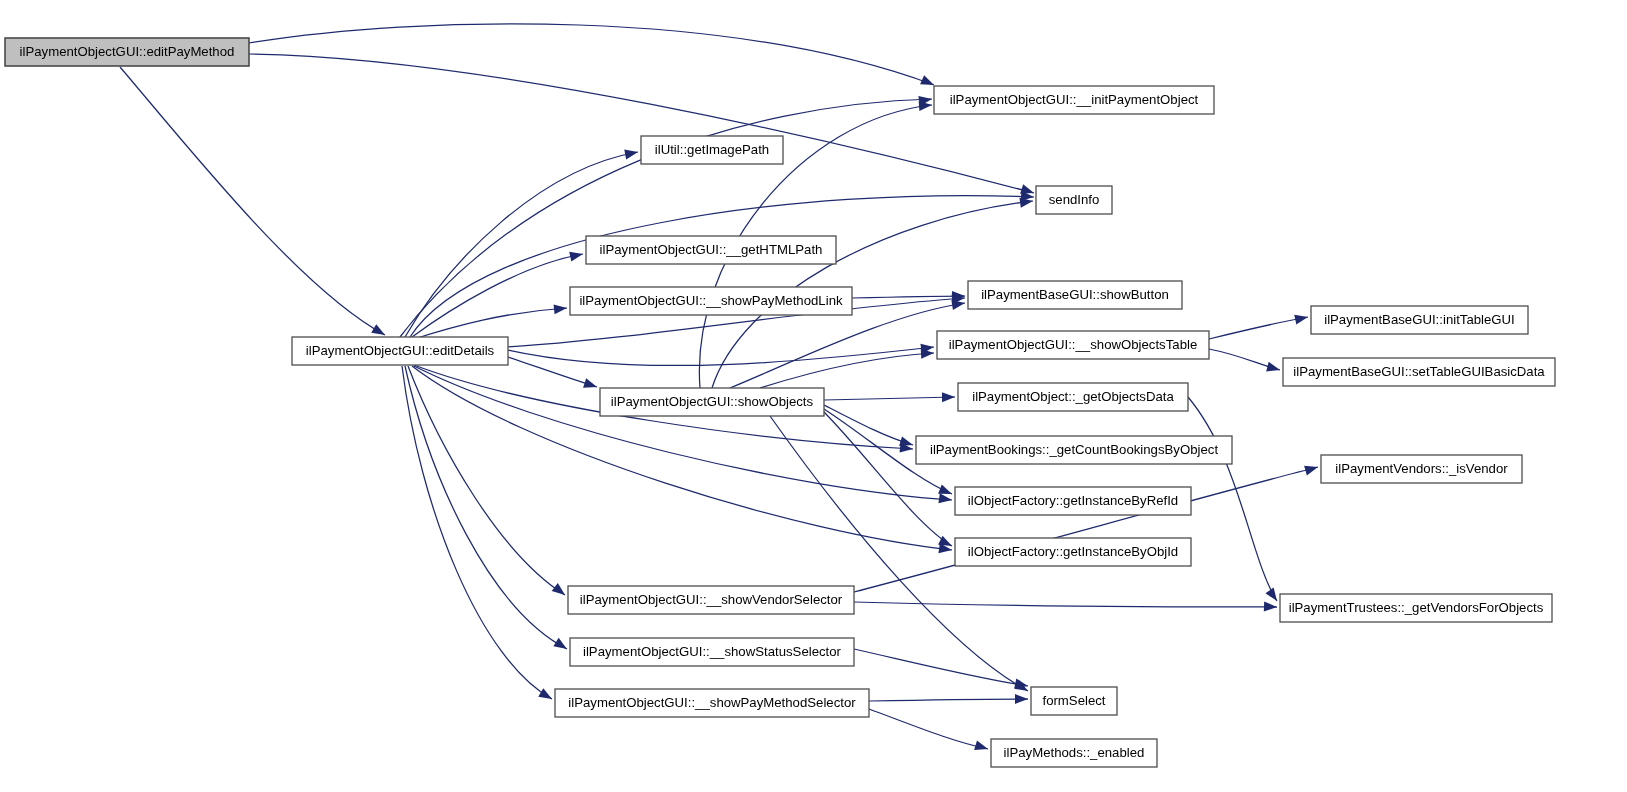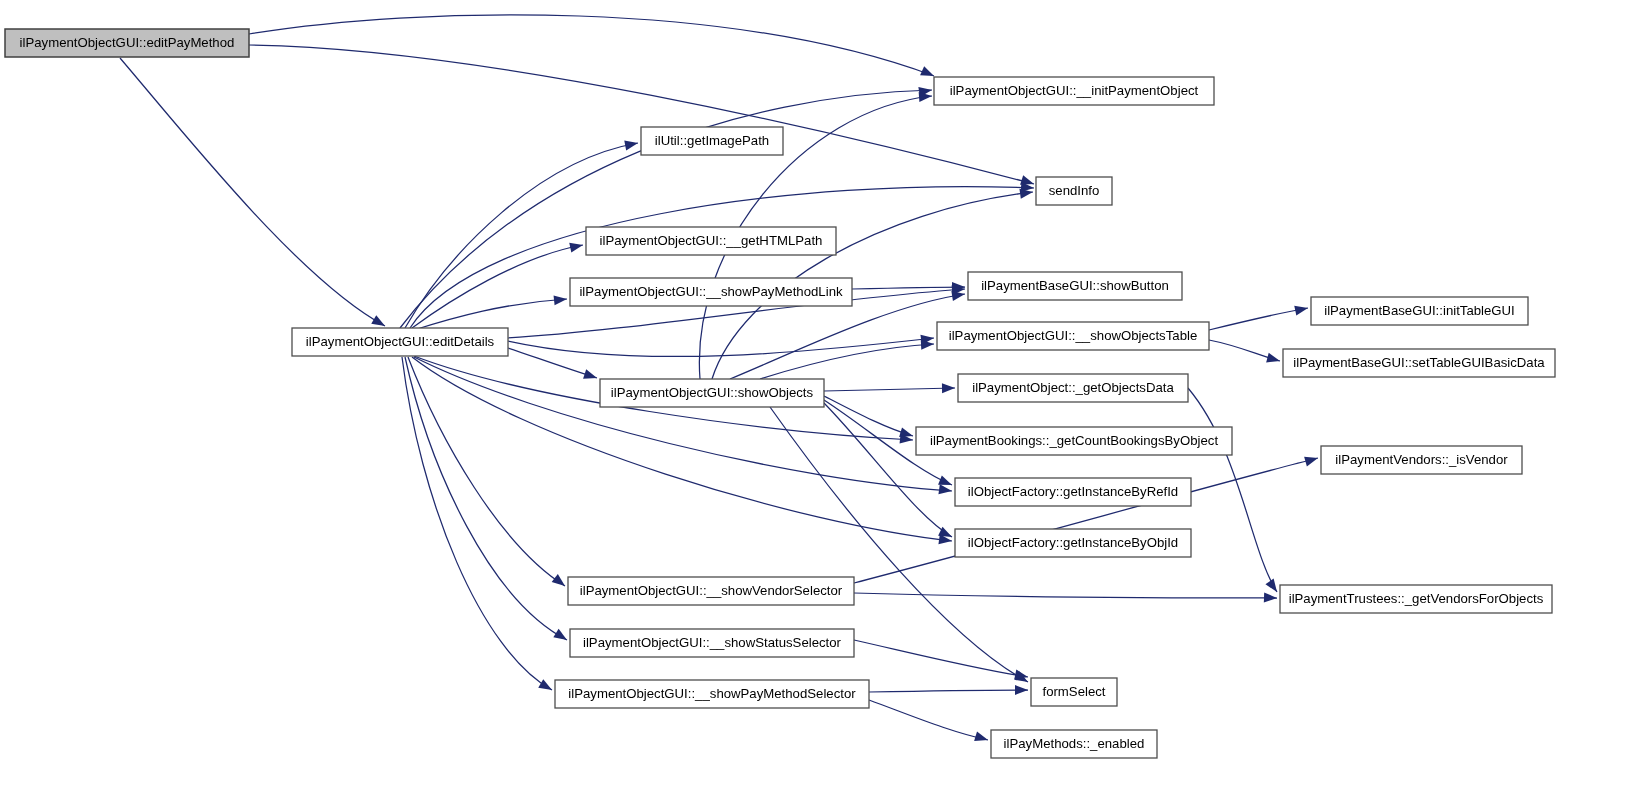--- a/index.html
+++ b/index.html
@@ -6,20 +6,21 @@
     margin: 0;
     padding: 0;
     background: #ffffff;
   }
   #canvas-wrap {
     position: relative;
     width: 1627px;
     height: 760px;
     background: #ffffff;
     overflow: hidden;
+    margin-top: 9px;
   }
   svg#graph {
     display: block;
     width: 1627px;
     height: 792px;
   }
   .node-rect {
     fill: #ffffff;
     stroke: #4d4d4d;
     stroke-width: 1.3;

